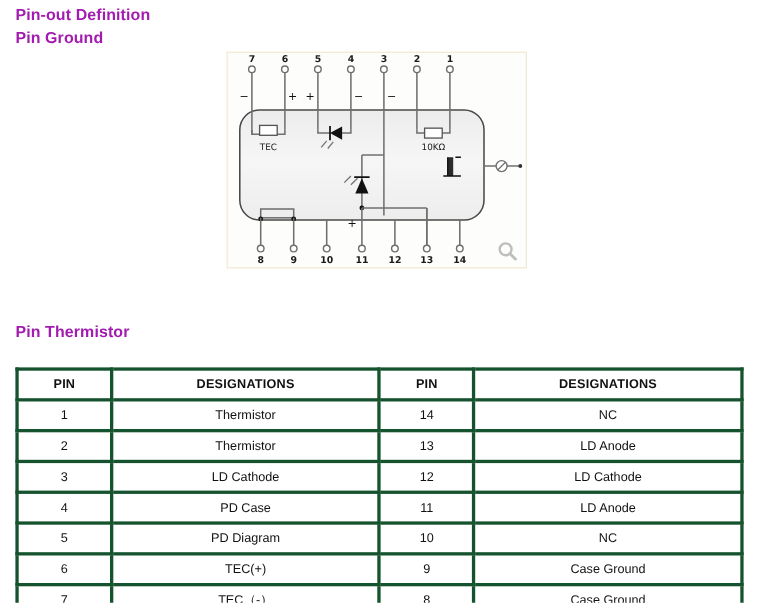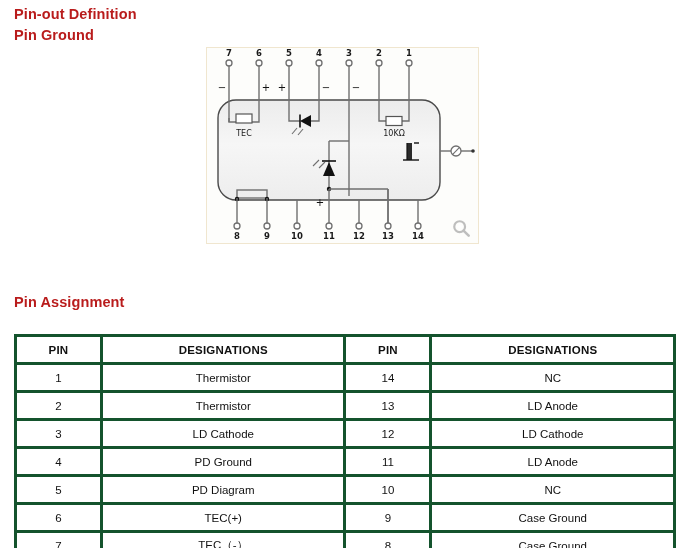--- a/index.html
+++ b/index.html
@@ -15,21 +15,21 @@
     position: relative;
     overflow: hidden;
   }
 
   
   .heading {
     position: absolute;
     font-weight: bold;
     font-size: 14.5px;
     letter-spacing: 0.1px;
-    color: #b91c1c;
+    color: #a21caf;
     white-space: nowrap;
   }
   #h-pinout-definition { left: 14px; top: 6px; }
   #h-pin-diagram      { left: 14px; top: 27px; }
   #h-pin-assignment   { left: 14px; top: 294px; }
 
   
   #pin-diagram-figure {
     position: absolute;
     left: 206px;
@@ -88,21 +88,21 @@
   
   .cell-pin { font-size: 11.5px; }
 </style>
 </head>
 <body>
 
 <div class="heading" id="h-pinout-definition">Pin-out Definition</div>
 
 <div class="heading" id="h-pin-diagram">Pin Ground</div>
 
-<div class="heading" id="h-pin-assignment">Pin Assignment</div>
+<div class="heading" id="h-pin-assignment">Pin Thermistor</div>
 
 <div id="pin-diagram-figure">
 
   <svg id="diagram-svg" viewBox="0 0 273 197" xmlns="http://www.w3.org/2000/svg">
     <defs>
       <linearGradient id="pkgGrad" x1="0" y1="0" x2="0" y2="1">
         <stop offset="0%" stop-color="#ececec"></stop>
         <stop offset="45%" stop-color="#f6f6f6"></stop>
         <stop offset="100%" stop-color="#ededed"></stop>
       </linearGradient>
@@ -282,21 +282,21 @@
       <td>LD Anode</td>
     </tr>
     <tr>
       <td class="cell-pin">3</td>
       <td>LD Cathode</td>
       <td class="cell-pin">12</td>
       <td>LD Cathode</td>
     </tr>
     <tr>
       <td class="cell-pin">4</td>
-      <td>PD Ground</td>
+      <td>PD Case</td>
       <td class="cell-pin">11</td>
       <td>LD Anode</td>
     </tr>
     <tr>
       <td class="cell-pin">5</td>
       <td>PD Diagram</td>
       <td class="cell-pin">10</td>
       <td>NC</td>
     </tr>
     <tr>

